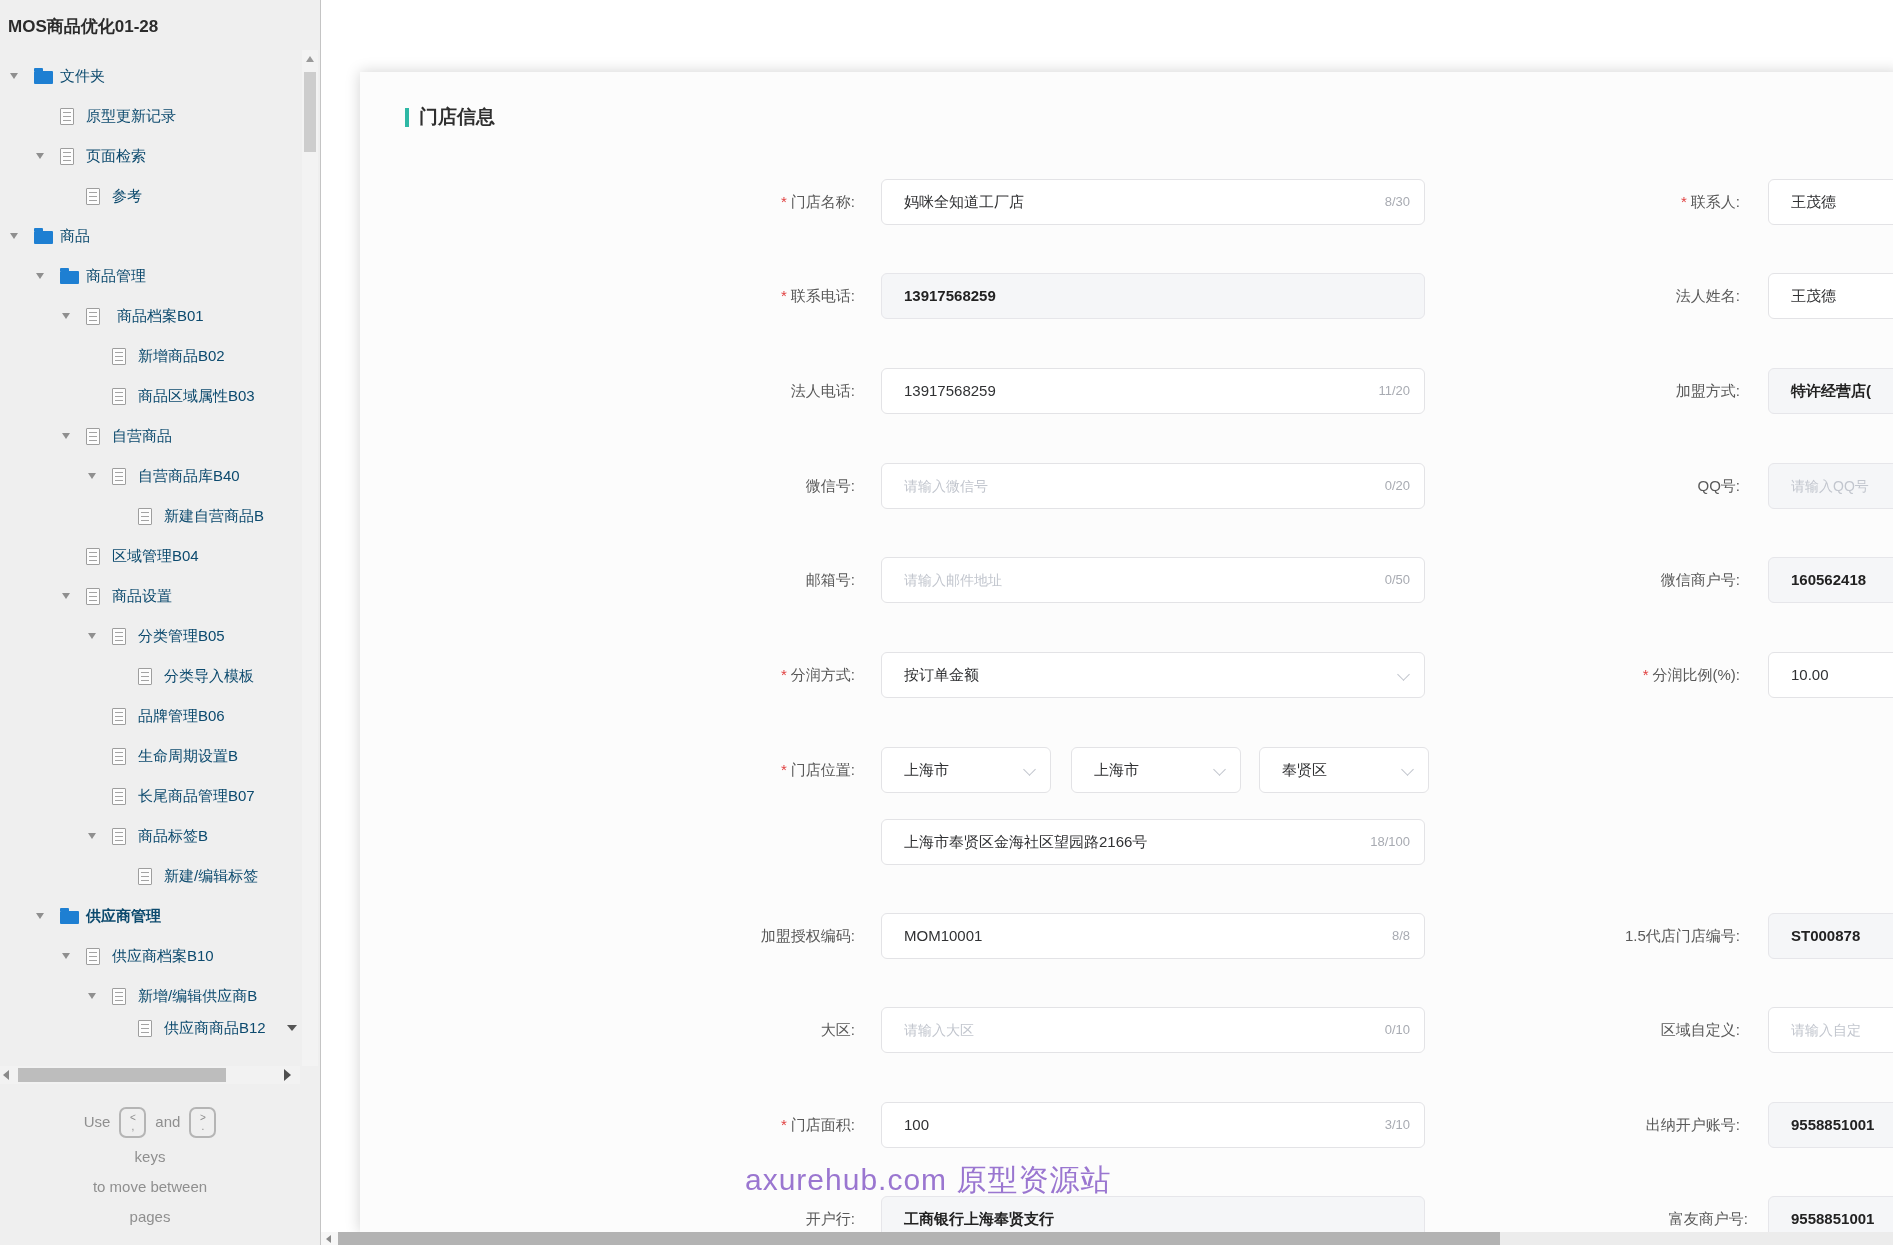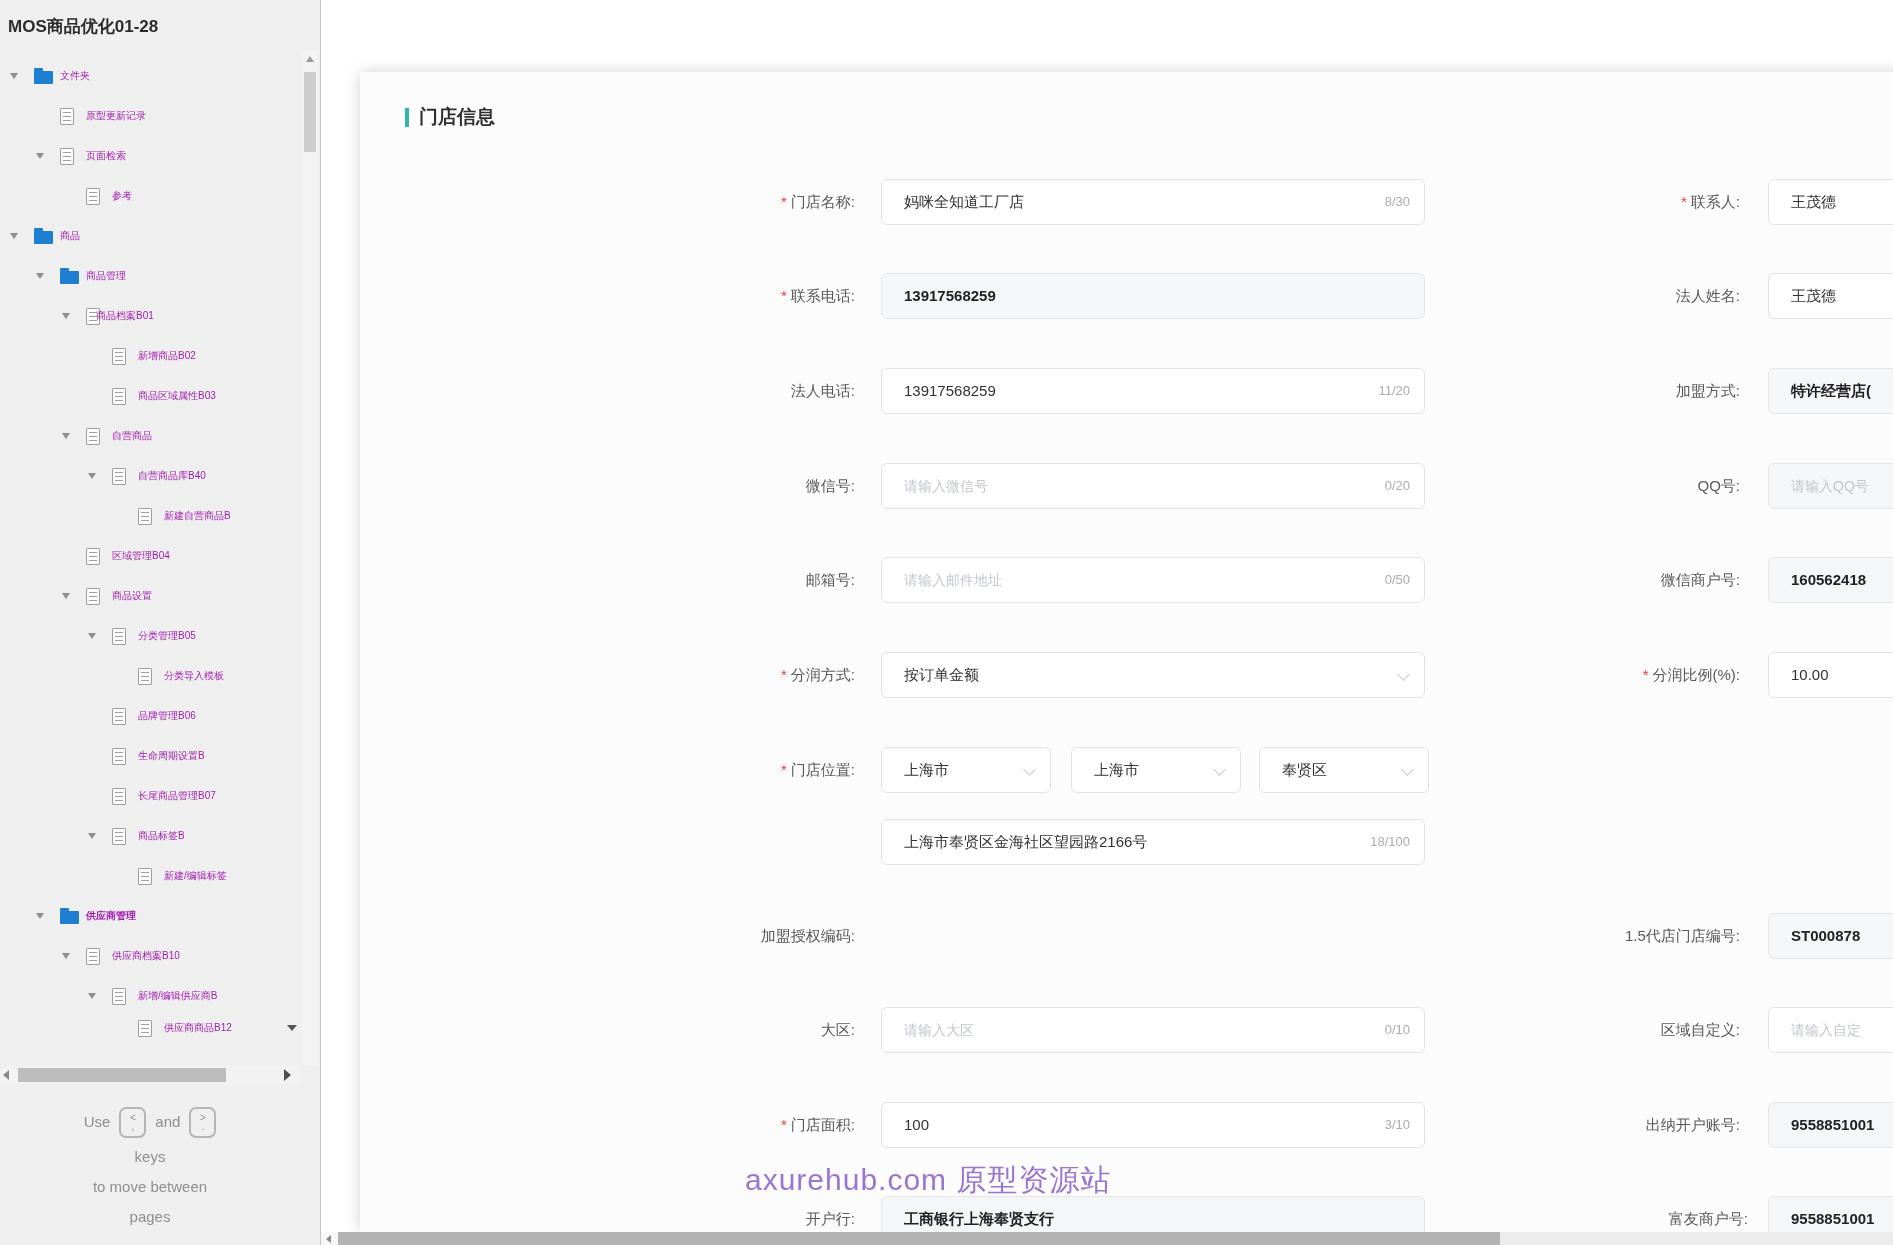--- a/index.html
+++ b/index.html
@@ -15,21 +15,21 @@
   .sidebar{position:absolute;left:0;top:0;width:320px;height:1245px;background:#efefef;overflow:hidden;}
   .sidebar-title{position:absolute;left:8px;top:15px;font-size:17px;font-weight:bold;color:#2b2b2b;white-space:nowrap;}
   .tree{position:absolute;left:0;top:0;width:302px;height:1060px;overflow:hidden;}
   .tree-row{position:absolute;left:0;width:100%;height:40px;cursor:pointer;}
   .tree-arrow{position:absolute;top:17px;width:0;height:0;border-left:4.5px solid transparent;border-right:4.5px solid transparent;border-top:6px solid #8f8f8f;}
   .folder-icon{position:absolute;top:15px;width:19px;height:13px;background:var(--folder-blue);border-radius:1px;}
   .folder-icon::before{content:'';position:absolute;top:-3px;left:0;width:9px;height:3px;background:var(--folder-blue);border-radius:1px 1px 0 0;}
   .page-icon{position:absolute;top:12px;width:14px;height:17px;background:#fdfdfd;border:1px solid #9e9e9e;border-radius:1px;}
   .page-icon::before{content:'';position:absolute;left:2px;right:2px;top:3px;height:9px;
     background:repeating-linear-gradient(to bottom,#a3a3a3 0 1px,transparent 1px 4px);}
-  .tree-label{position:absolute;top:0;line-height:40px;font-size:10px;color:#a21caf;white-space:nowrap;}
+  .tree-label{position:absolute;top:0;line-height:40px;font-size:15px;color:#0c4a6e;white-space:nowrap;}
   .tree-dd{position:absolute;top:17px;width:0;height:0;border-left:5px solid transparent;border-right:5px solid transparent;border-top:6px solid #555;}
 
   
   .sb-hscroll{position:absolute;left:0;top:1066px;width:300px;height:18px;background:#f2f2f2;}
   .sb-hscroll .thumb{position:absolute;left:18px;top:2px;width:208px;height:14px;background:#bdbdbd;}
   .arrow-left,.arrow-right,.arrow-up{position:absolute;width:0;height:0;}
   .arrow-left{left:3px;top:4px;border-top:5px solid transparent;border-bottom:5px solid transparent;border-right:6px solid #8a8a8a;}
   .arrow-right{left:284px;top:3px;border-top:6px solid transparent;border-bottom:6px solid transparent;border-left:7px solid #4f4f4f;}
   .sb-vscroll{position:absolute;left:302px;top:50px;width:16px;height:1016px;background:#f3f3f3;}
   .sb-vscroll .arrow-up{left:4px;top:6px;border-left:4px solid transparent;border-right:4px solid transparent;border-bottom:6px solid #9a9a9a;}
@@ -98,21 +98,21 @@
           <span class="tree-label" style="left: 60px;">商品</span>
         </div>
         <div class="tree-row" style="top: 256px;">
           <span class="tree-arrow" style="left: 36px;"></span>
           <span class="folder-icon" style="left: 60px;"></span>
           <span class="tree-label" style="left: 86px;">商品管理</span>
         </div>
         <div class="tree-row" style="top: 296px;">
           <span class="tree-arrow" style="left: 62px;"></span>
           <span class="page-icon" style="left: 86px;"></span>
-          <span class="tree-label" style="left: 96px;">商品档案B01</span>
+          <span class="tree-label" style="left: 117px;">商品档案B01</span>
         </div>
         <div class="tree-row" style="top: 336px;">
           <span class="page-icon" style="left: 112px;"></span>
           <span class="tree-label" style="left: 138px;">新增商品B02</span>
         </div>
         <div class="tree-row" style="top: 376px;">
           <span class="page-icon" style="left: 112px;"></span>
           <span class="tree-label" style="left: 138px;">商品区域属性B03</span>
         </div>
         <div class="tree-row" style="top: 416px;">
@@ -267,20 +267,24 @@
         </div>
         <div class="fbox" style="left: 899px; top: 675px; width: 170px;">
           <span class="val">奉贤区</span>
           <span class="chevron"></span>
         </div>
         <div class="fbox" style="left: 521px; top: 747px; width: 544px;">
           <span class="val">上海市奉贤区金海社区望园路2166号</span>
           <span class="counter">18/100</span>
         </div>
         <div class="frow-label" style="left: 200px; top: 841px; width: 295px;">加盟授权编码:</div>
+        <div class="fbox" style="left: 521px; top: 841px; width: 544px;">
+          <span class="val">MOM10001</span>
+          <span class="counter">8/8</span>
+        </div>
         <div class="frow-label" style="left: 200px; top: 935px; width: 295px;">大区:</div>
         <div class="fbox" style="left: 521px; top: 935px; width: 544px;">
           <span class="ph">请输入大区</span>
           <span class="counter">0/10</span>
         </div>
         <div class="frow-label" style="left: 200px; top: 1030px; width: 295px;"><span class="req">*</span>门店面积:</div>
         <div class="fbox" style="left: 521px; top: 1030px; width: 544px;">
           <span class="val">100</span>
           <span class="counter">3/10</span>
         </div>

